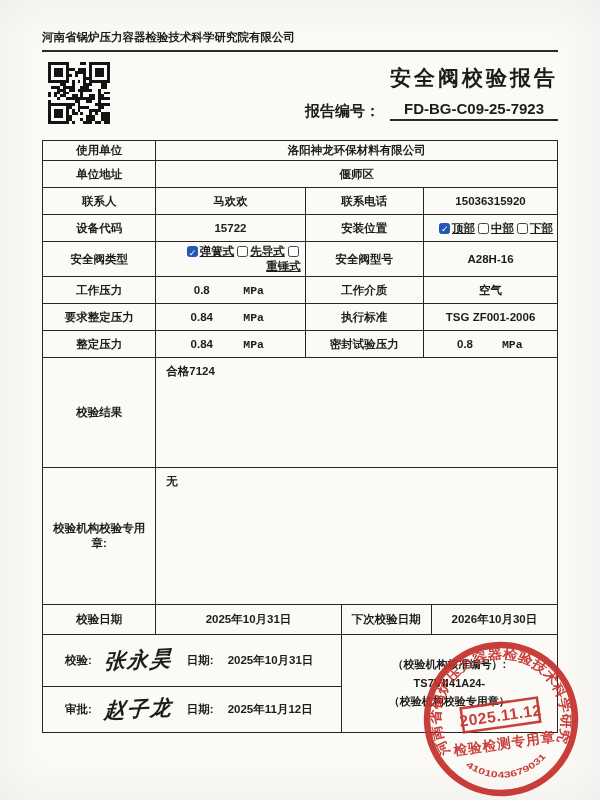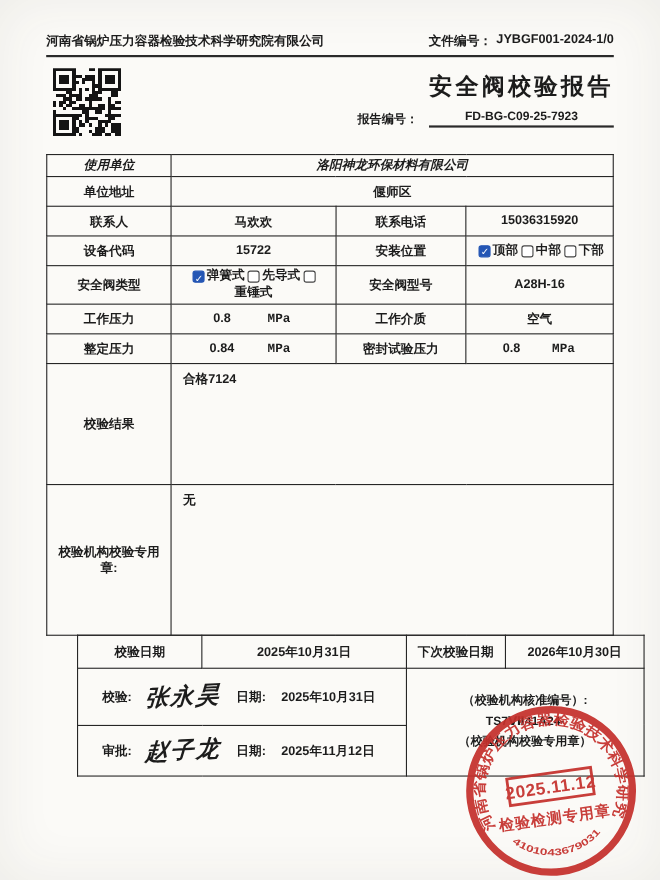--- a/index.html
+++ b/index.html
@@ -22,53 +22,53 @@
   }
   .doc-no { display:flex; gap:4px; }
 
   
   .mid { position:relative; height:74px; margin-top:4px; }
   .qr { position:absolute; left:6px; top:6px; width:62px; height:62px; }
   .qr svg { width:100%; height:100%; shape-rendering:crispEdges; }
   .title { text-align:right; font-size:21px; font-weight:bold; letter-spacing:3px; padding-top:8px; }
   .report-no {
     display:flex; justify-content:flex-end; align-items:flex-end;
-    margin-top:8px; font-size:11px; font-weight:bold;
+    margin-top:8px; font-size:15px; font-weight:bold;
   }
   .report-no .lbl { margin-right:10px; }
   .report-no .val {
     width:168px; text-align:center; border-bottom:2px solid #2a2a2a; padding-bottom:2px;
   }
 
   
   table { width:100%; border-collapse:collapse; table-layout:fixed; }
   .tbl-main { margin-top:10px; }
-  .tbl-bottom { margin-top:-1.5px;margin-left:28px; }
+  .tbl-bottom { margin-top:-1.5px; }
   td {
     border:1.5px solid #262626;
     font-size:11.5px; font-weight:bold;
     text-align:center; vertical-align:middle;
     padding:2px 4px;
     overflow:hidden;
   }
   tr.r-std { height:27px; }
-  tr.r-first { height:17px;font-style:italic; }
+  tr.r-first { height:17px; }
   tr.r-type { height:30px;padding-left:48px; }
   tr.r-result { height:110px; }
   tr.r-note { height:137px; }
   tr.r-date { height:30px; }
   tr.r-sign1 { height:52px; }
   tr.r-sign2 { height:46px; }
   td.top-left { vertical-align:top; text-align:left; padding:6px 10px;margin-top:12px; }
   .pcell { display:flex; align-items:center; }
   .pcell .pv { flex:1.3; text-align:center; }
   .pcell .pu { flex:0.9; text-align:left; font-family:"Liberation Mono","DejaVu Sans Mono",monospace; font-weight:bold; }
 
   
-  .ckgroup { display:flex; justify-content:center; align-items:center; flex-wrap:wrap; line-height:15px; }
+  .ckgroup { display:flex; justify-content:flex-end; align-items:center; flex-wrap:wrap; line-height:15px;text-decoration:underline; }
   .ck {
     display:inline-block; width:11px; height:11px; margin:0 2px 0 3px;
     border:1.5px solid #444; border-radius:2.5px; background:#fff;
     position:relative; vertical-align:-1.5px; flex:none;
   }
   .ck.checked { background:#2456b4; border-color:#2456b4; }
   .ck.checked::after {
     content:"✓"; color:#fff; font-size:9px; font-weight:bold;
     position:absolute; left:1px; top:-1.5px;
   }
@@ -87,24 +87,20 @@
   
   .stamp { position:absolute; left:420px; top:638px; width:162px; height:162px; z-index:5; opacity:.93; }
 </style>
 </head>
 <body>
 
 <div class="page">
 
   <div class="header">
     <div>河南省锅炉压力容器检验技术科学研究院有限公司</div>
-    <div class="doc-no">
-      <span>文件编号：</span>
-      <span>JYBGF001-2024-1/0</span>
-    </div>
   </div>
 
   <div class="mid">
     <div class="qr">
       <svg id="qr" viewBox="0 0 21 21" xmlns="http://www.w3.org/2000/svg">
           <rect x="0" y="0" width="1" height="1" fill="#141414"></rect>
           <rect x="1" y="0" width="1" height="1" fill="#141414"></rect>
           <rect x="2" y="0" width="1" height="1" fill="#141414"></rect>
           <rect x="3" y="0" width="1" height="1" fill="#141414"></rect>
           <rect x="4" y="0" width="1" height="1" fill="#141414"></rect>
@@ -411,20 +407,31 @@
       <td>
         <span class="pcell">
               <span class="pv">0.8</span>
               <span class="pu">MPa</span>
             </span>
       </td>
       <td>工作介质</td>
       <td>空气</td>
     </tr>
     <tr class="r-std">
+      <td>要求整定压力</td>
+      <td>
+        <span class="pcell">
+              <span class="pv">0.84</span>
+              <span class="pu">MPa</span>
+            </span>
+      </td>
+      <td>执行标准</td>
+      <td>TSG ZF001-2006</td>
+    </tr>
+    <tr class="r-std">
       <td>整定压力</td>
       <td>
         <span class="pcell">
               <span class="pv">0.84</span>
               <span class="pu">MPa</span>
             </span>
       </td>
       <td>密封试验压力</td>
       <td>
         <span class="pcell">

